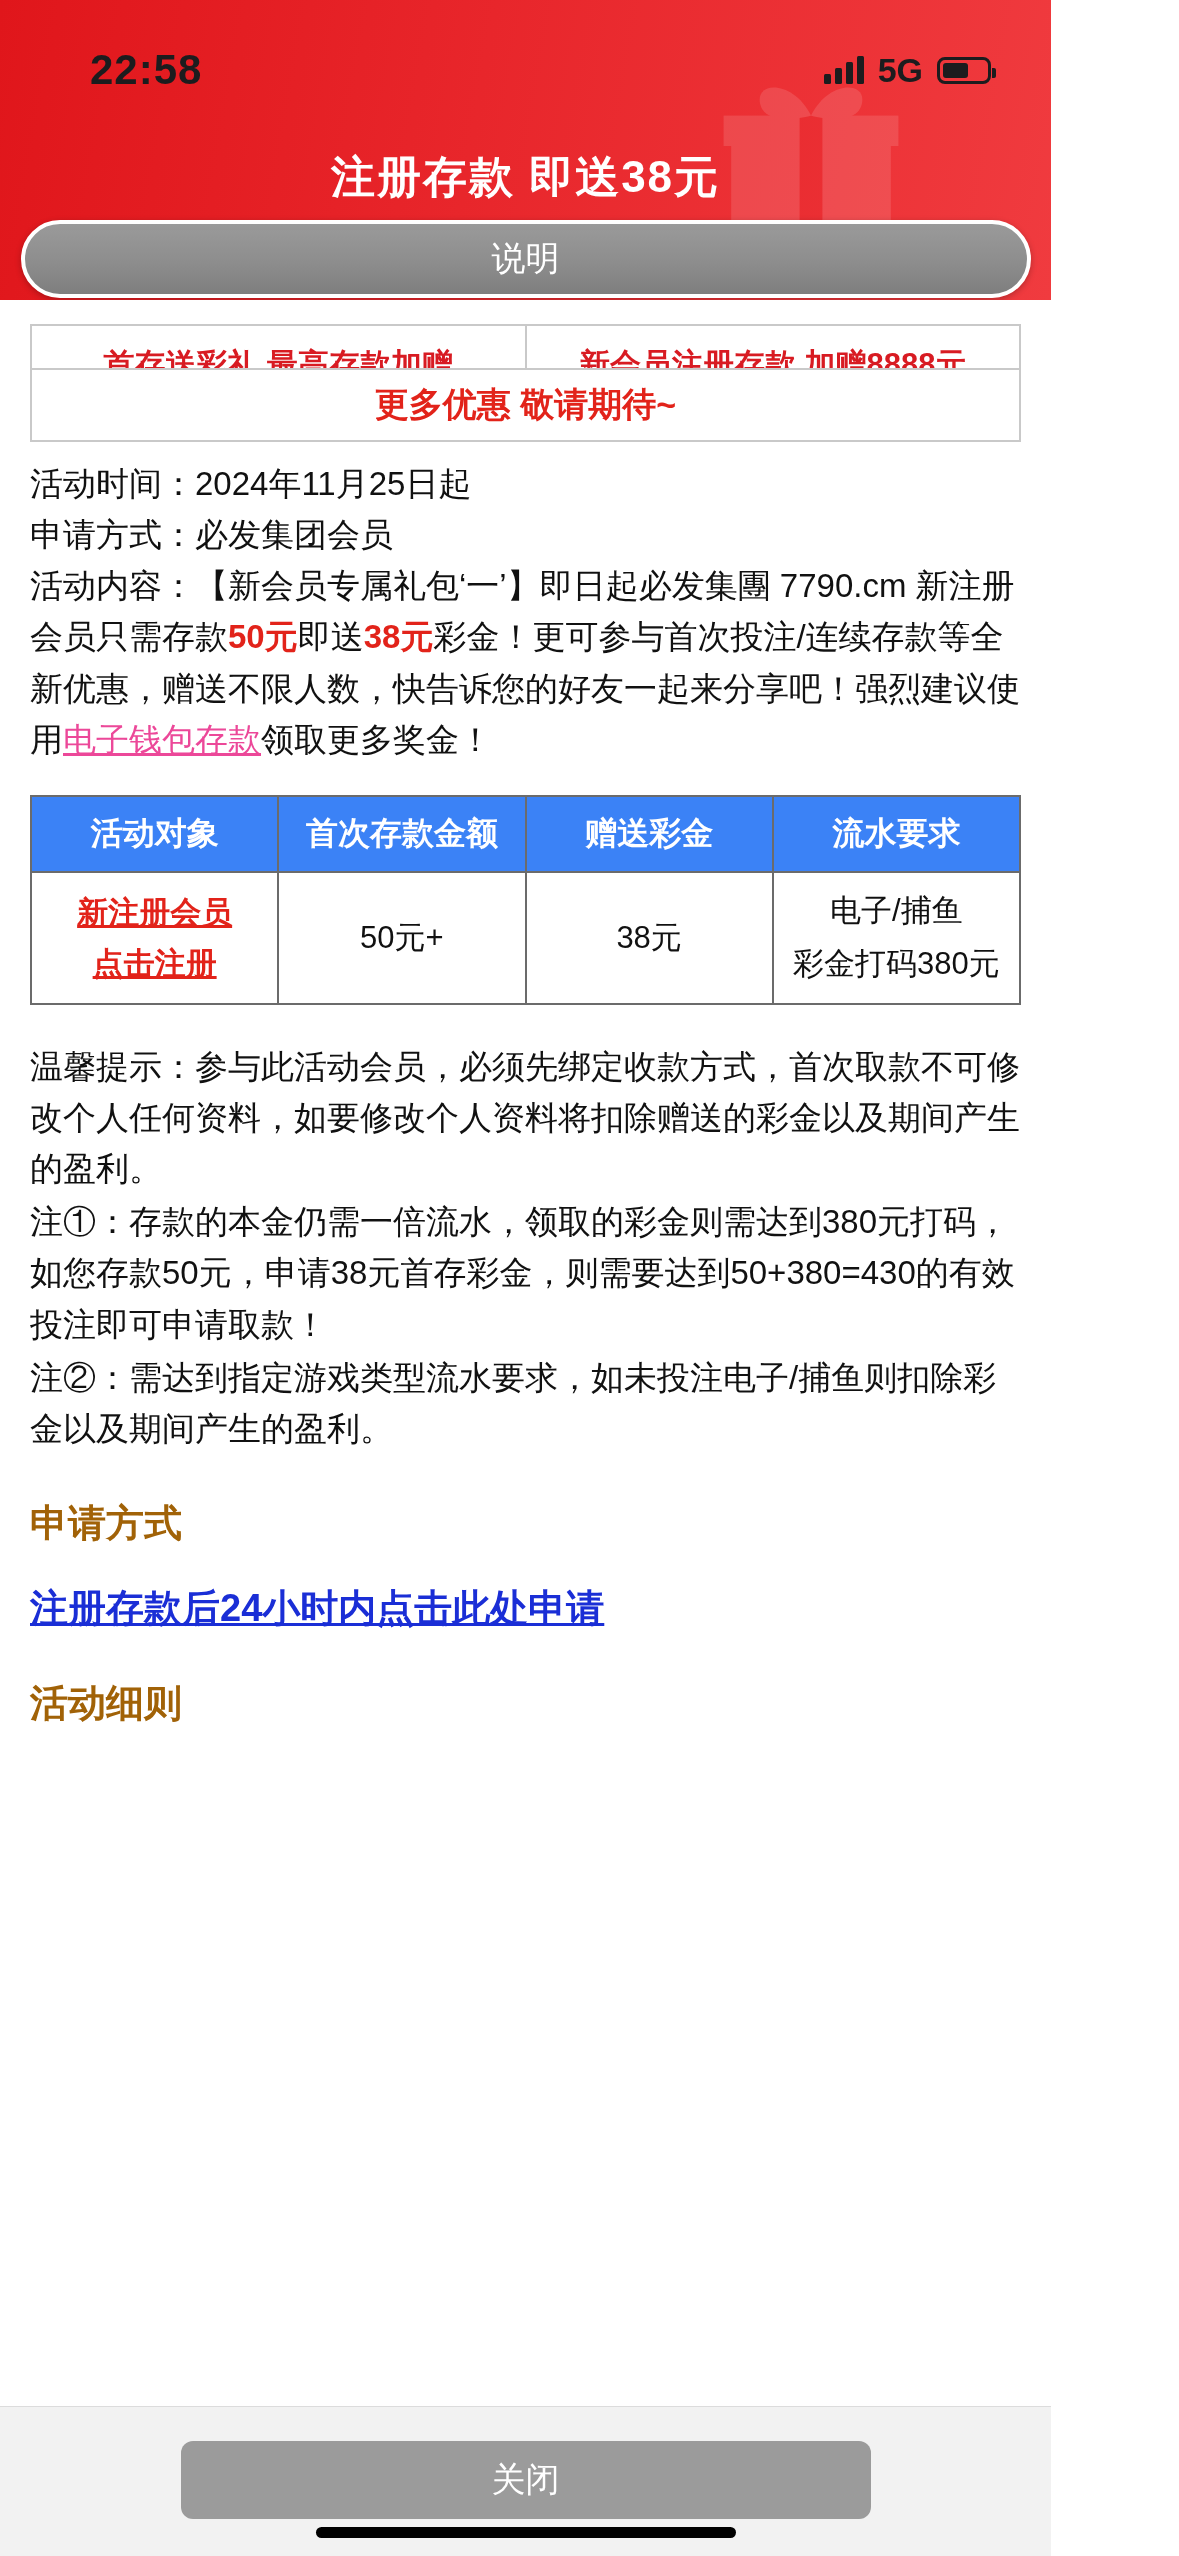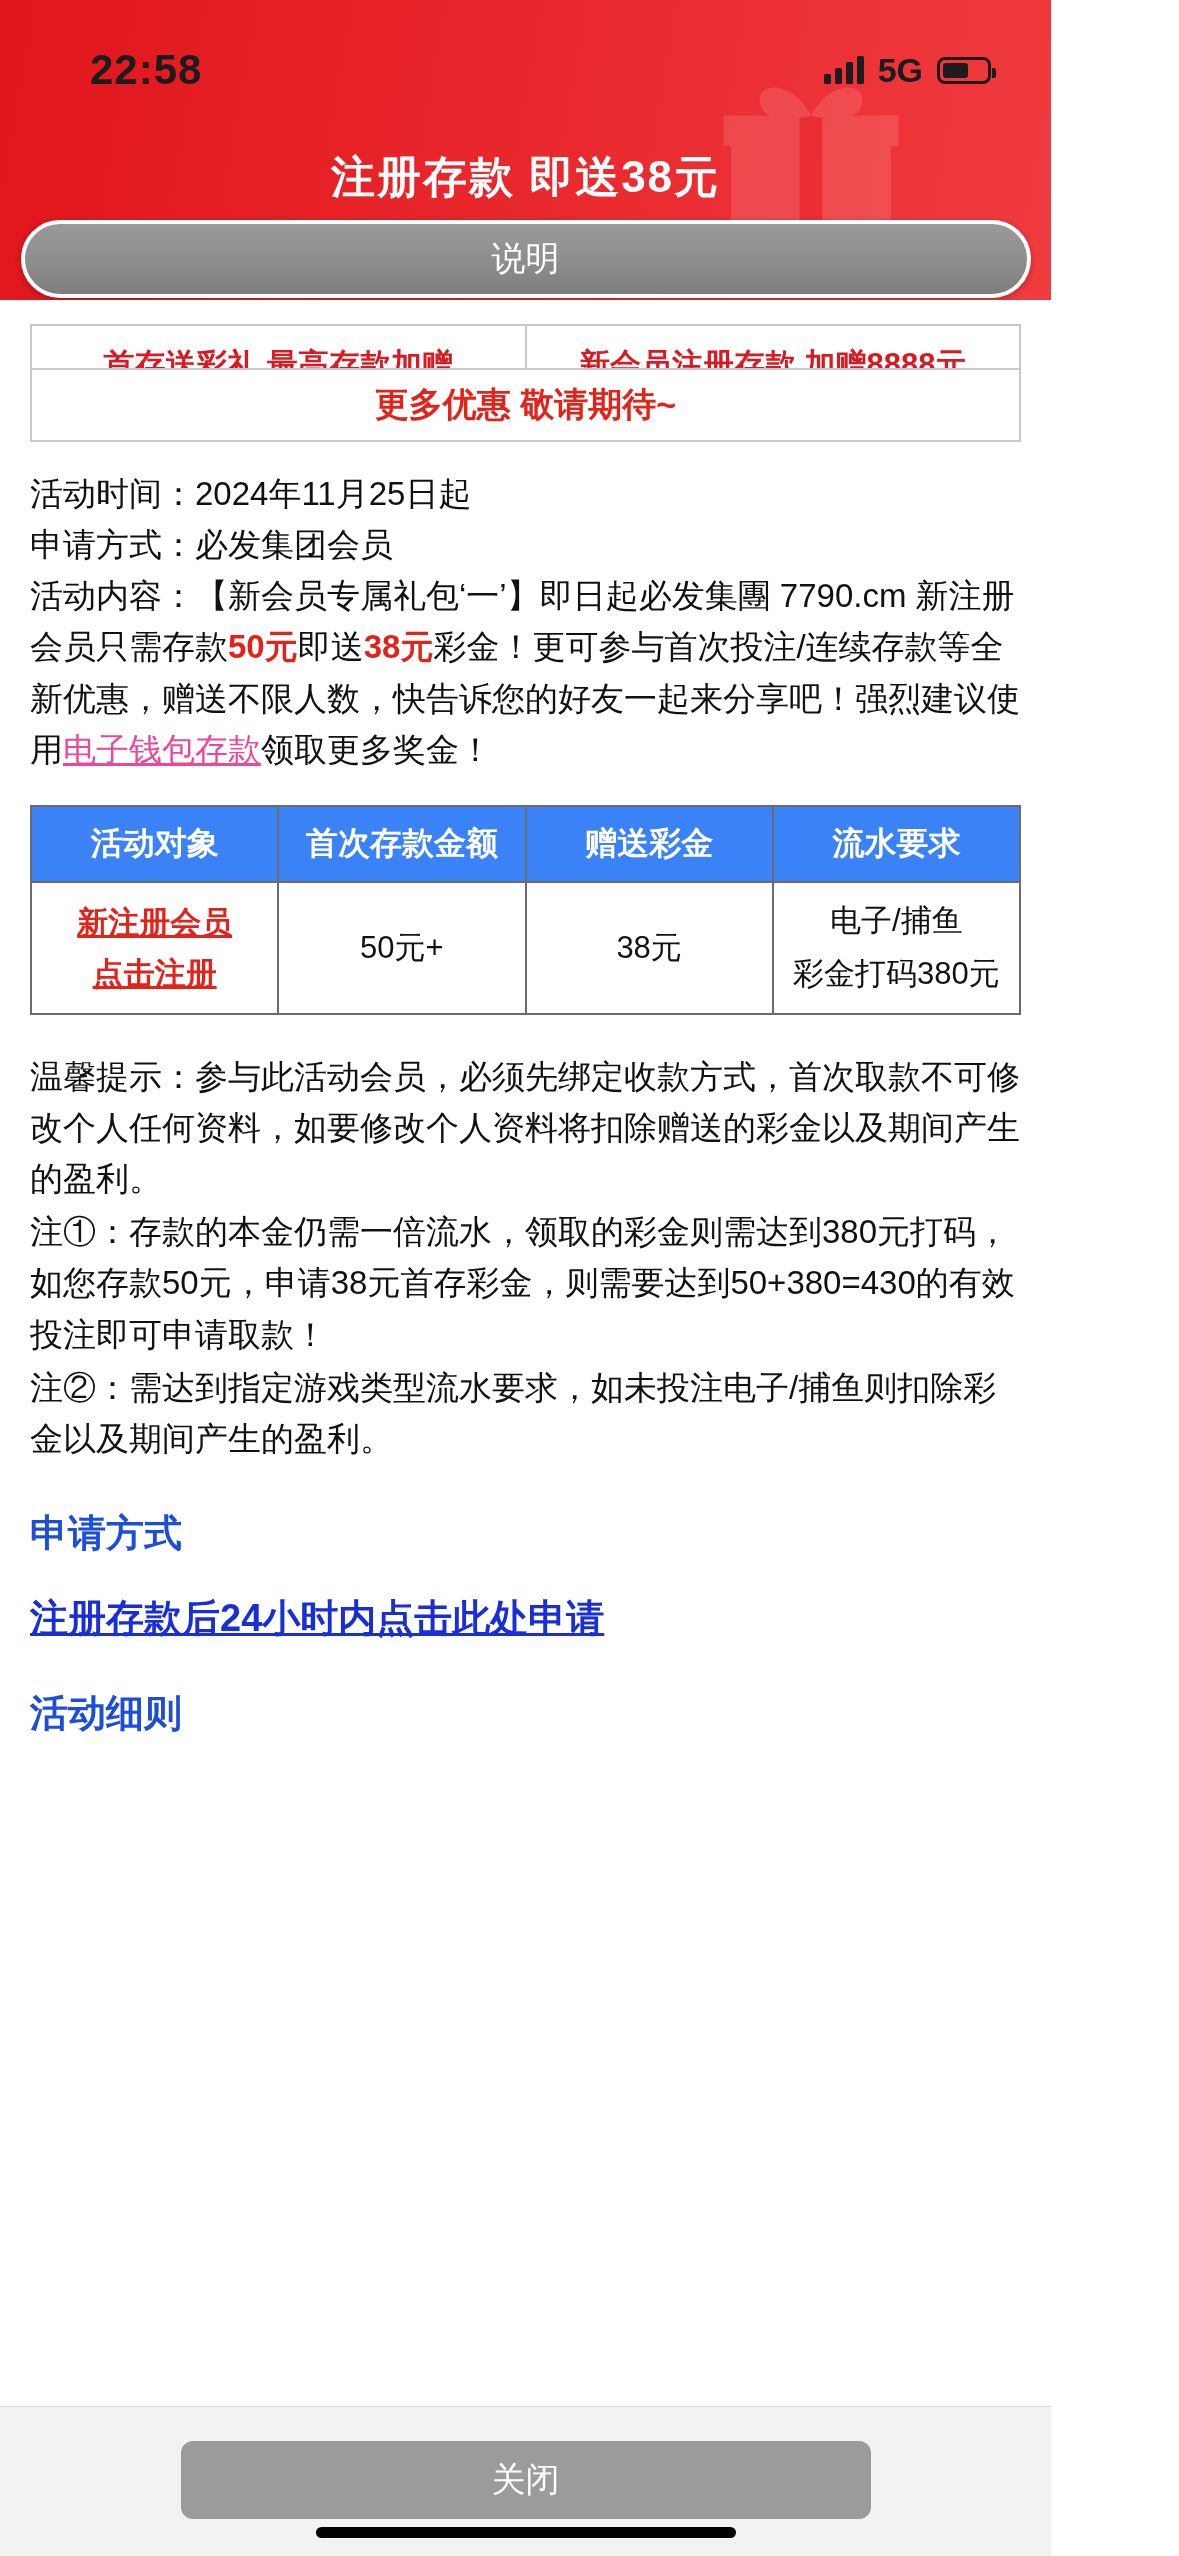--- a/index.html
+++ b/index.html
@@ -178,21 +178,21 @@
     justify-content: center;
     color: #e2231a;
     font-size: 34px;
     font-weight: 700;
   }
 
   .para {
     font-size: 33px;
     line-height: 1.55;
     color: #111;
-    margin-top: 26px;
+    margin-top: 16px;
   }
   .para .lbl { color: #111; }
   .para .red { color: #e2231a; font-weight: 700; }
   .para .red-ul { color: #ec4899; font-weight: 400; text-decoration: underline; text-align: center; }
 
   .info-line { display: block; }
 
   
   table.main {
     width: 100%;
@@ -225,21 +225,21 @@
 
   .tips {
     font-size: 33px;
     line-height: 1.55;
     color: #111;
     margin-top: 36px;
   }
   .tips p { margin-bottom: 2px; }
 
   .sec-title {
-    color: #1d4ed8;
+    color: #a16207;
     font-size: 38px;
     font-weight: 700;
     margin-top: 44px;
   }
   .apply-link {
     display: block;
     color: #1a2ed6;
     font-size: 38px;
     font-weight: 700;
     text-decoration: underline;

